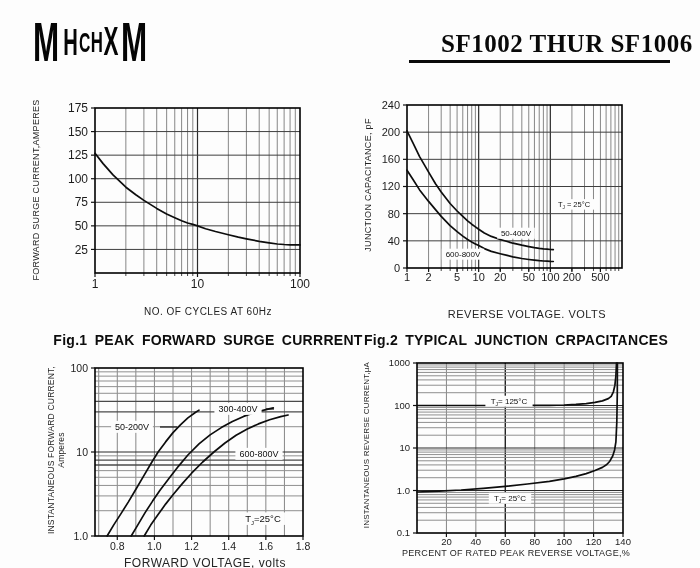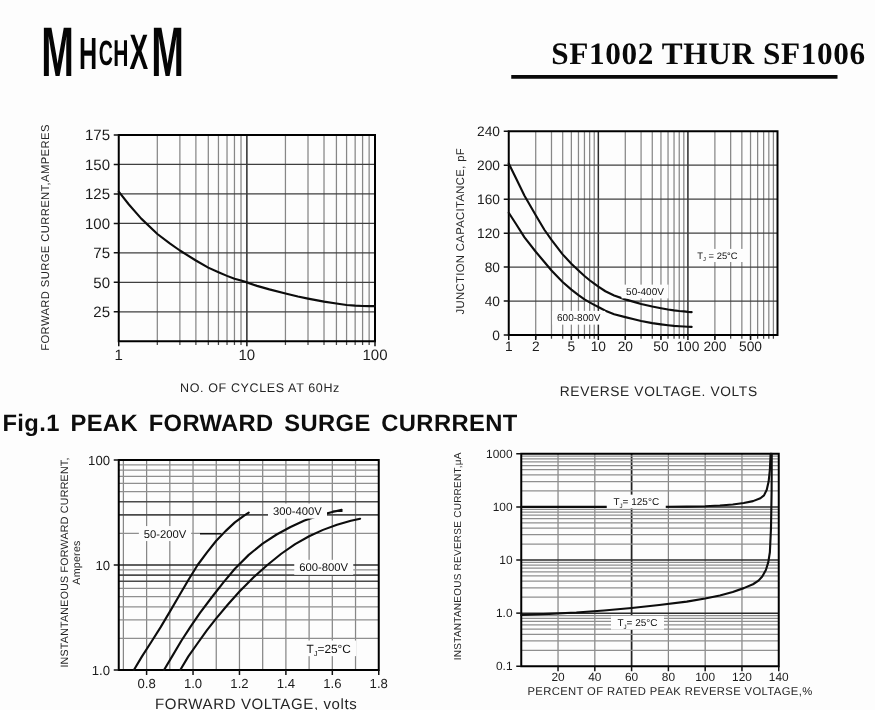--- a/index.html
+++ b/index.html
@@ -12,32 +12,32 @@
   #fig2-svg{left:350px;top:88px;}
   #fig3-svg{left:0;top:352px;}
   #fig4-svg{left:350px;top:352px;}
   .hlabel{position:absolute;transform:translate(-50%,-50%);white-space:nowrap;color:#242424;}
   .vlabel{position:absolute;transform:translate(-50%,-50%) rotate(-90deg);
           white-space:nowrap;color:#242424;}
   #title-text{position:absolute;left:441px;top:30px;white-space:nowrap;color:#090909;
       font-family:"Liberation Serif",serif;font-weight:bold;font-size:25px;letter-spacing:.5px;text-align:right;}
   #title-underline{position:absolute;left:409px;top:60px;width:261px;height:3px;background:#0a0a0a;}
   .caption{position:absolute;transform:translate(-50%,-50%);white-space:nowrap;color:#0d0d0d;
-      font-weight:bold;font-size:19px;letter-spacing:.3px;word-spacing:3px;}
+      font-weight:bold;font-size:14px;letter-spacing:.3px;word-spacing:3px;}
   #caption-fig1{left:208px;top:340px;}
   #caption-fig2{left:516px;top:340px;}
   #fig1-ylabel{left:36px;top:190px;font-size:9px;letter-spacing:.3px;}
   #fig2-ylabel{left:368px;top:185px;font-size:9px;letter-spacing:.3px;}
   #fig3-ylabel{left:56px;top:450px;font-size:8.5px;letter-spacing:.2px;
       white-space:pre-line;text-align:center;line-height:10px;}
   #fig4-ylabel{left:366px;top:445px;font-size:8px;letter-spacing:.2px;}
   #fig1-xlabel{left:208px;top:311px;font-size:10px;letter-spacing:.5px;}
   #fig2-xlabel{left:527px;top:314px;font-size:11px;letter-spacing:.5px;}
   #fig3-xlabel{left:205px;top:563px;font-size:12px;letter-spacing:.5px;}
-  #fig4-xlabel{left:516px;top:553px;font-size:9px;letter-spacing:.3px;margin-left:20px;}
+  #fig4-xlabel{left:516px;top:553px;font-size:9px;letter-spacing:.3px;}
 </style>
 </head>
 <body>
 
 <div class="page">
   <svg id="logo-svg" width="125" height="62">
       <g transform="scale(0.56 1)" font-family="&quot;Liberation Serif&quot;, serif" font-weight="bold">
         <text x="0" y="56" font-size="56" fill="#050505">M</text>
         <text x="54" y="50" font-size="36" fill="#050505">H</text>
         <text x="82" y="47" font-size="28" fill="#050505">C</text>
@@ -361,13 +361,14 @@
   <div id="fig3-ylabel" class="vlabel">INSTANTANEOUS FORWARD CURRENT,
 Amperes</div>
   <div id="fig4-ylabel" class="vlabel">INSTANTANEOUS REVERSE CURRENT,μA</div>
 
   <div id="fig1-xlabel" class="hlabel">NO. OF CYCLES AT 60Hz</div>
   <div id="fig2-xlabel" class="hlabel">REVERSE VOLTAGE. VOLTS</div>
   <div id="fig3-xlabel" class="hlabel">FORWARD VOLTAGE, volts</div>
   <div id="fig4-xlabel" class="hlabel">PERCENT OF RATED PEAK REVERSE VOLTAGE,%</div>
 
   <div id="caption-fig1" class="caption">Fig.1 PEAK FORWARD SURGE CURRRENT</div>
+  <div id="caption-fig2" class="caption">Fig.2 TYPICAL JUNCTION CRPACITANCES</div>
 </div>
 
 </body></html>

